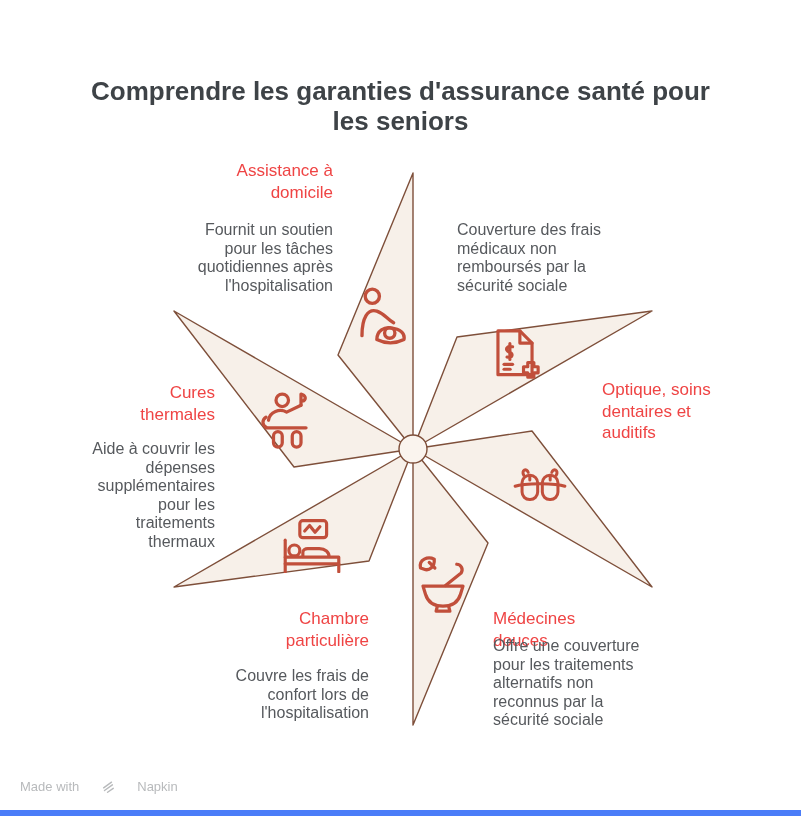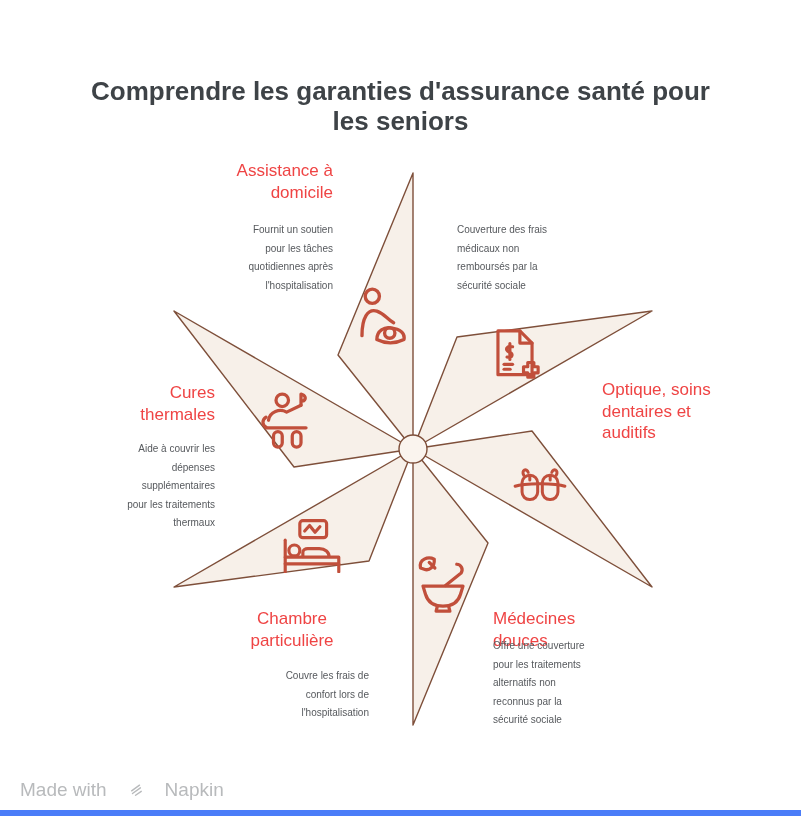--- a/index.html
+++ b/index.html
@@ -20,55 +20,55 @@
     color: #3e4347;
   }
   .sec-title {
     position: absolute;
     font-size: 17px; font-weight: 400; line-height: 21.5px;
     color: #ef4444;
     white-space: pre-line;
   }
   .sec-body {
     position: absolute;
-    font-size: 10px; font-weight: 400; line-height: 18.5px;
+    font-size: 16px; font-weight: 400; line-height: 18.5px;
     color: #56595d;
     white-space: pre-line;
   }
   .al-r { text-align: right; }
   .al-l { text-align: left; }
 
   
   .t-assistance { top: 160px; left: 160px; width: 173px; }
   .b-assistance { top: 221px; left: 160px; width: 173px; }
   .t-depassements { top: 161px; left: 457px; width: 200px; }
   .b-depassements { top: 221px; left: 457px; width: 200px; }
   .t-optique { top: 379px; left: 602px; width: 165px; }
   .b-optique { top: 489px; left: 648px; width: 150px; }
   .t-medecines { top: 608px; left: 493px; width: 175px; }
   .b-medecines { top: 637px; left: 493px; width: 180px; }
-  .t-chambre { top: 608px; left: 215px; width: 154px; text-align: center; }
+  .t-chambre { top: 608px; left: 215px; width: 154px; }
   .b-chambre { top: 667px; left: 215px; width: 154px; }
   .t-cures { top: 382px; left: 95px; width: 120px; }
   .b-cures { top: 440px; left: 75px; width: 140px; }
 
   .pinwheel-svg { position: absolute; top: 0; left: 0; }
   .icon { position: absolute; }
   .icon path, .icon circle, .icon rect {
     fill: none;
     stroke: #c14f3b;
     stroke-width: 2.6;
     stroke-linecap: round;
     stroke-linejoin: round;
   }
   .footer {
     position: absolute;
     left: 20px; top: 779px;
     display: flex; align-items: center; gap: 22px;
-    font-size: 19px; color: #b8babc;
+    font-size: 13px; color: #b8babc;
     cursor: pointer;
     justify-content: space-between;
   }
   .napkin-glyph path { stroke: #b8babc; stroke-width: 1.6; fill: none; stroke-linecap: round; }
   .bottom-bar {
     position: absolute;
     left: 0; bottom: 0; width: 100%; height: 6px;
     background: #4b7df8;
   }
 </style>

